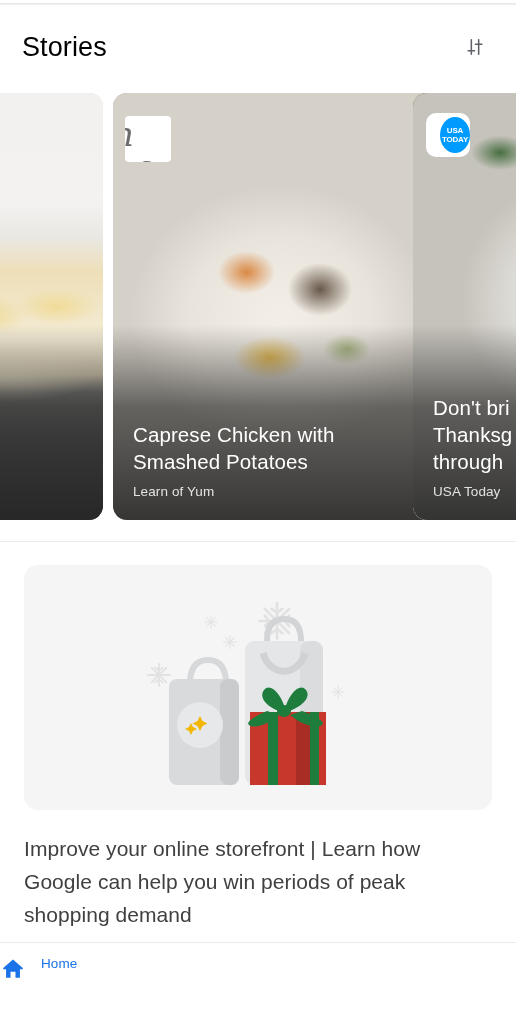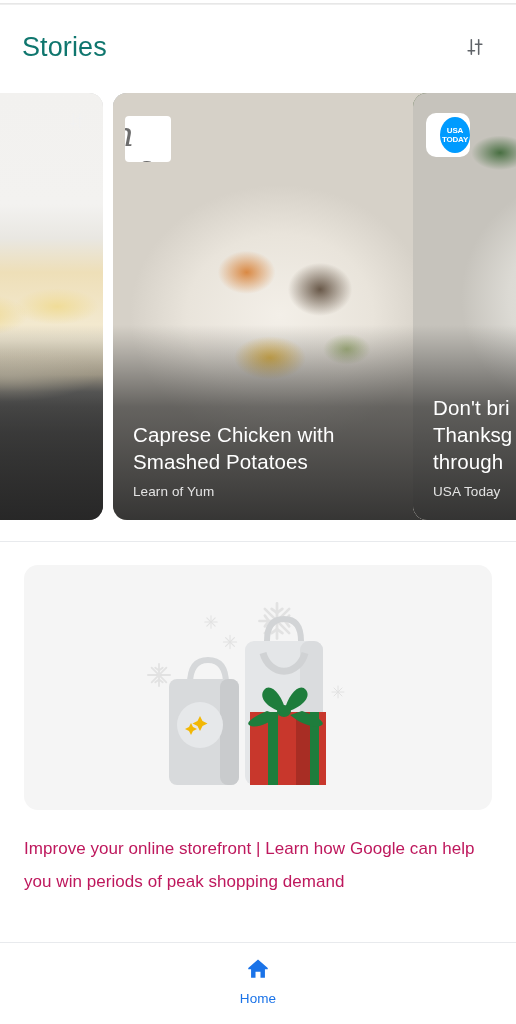--- a/index.html
+++ b/index.html
@@ -23,21 +23,21 @@
   }
 
   
   .header {
     position: absolute; left: 0; top: 8px; width: 516px; height: 78px;
     display: flex; align-items: center; justify-content: space-between;
     padding: 0 22px 0 22px;
     background: #fff;
   }
   .header-title {
-    font-size: 27px; font-weight: 400; color: #0f766e; letter-spacing: 0.1px;
+    font-size: 27px; font-weight: 400; color: #000000; letter-spacing: 0.1px;
   }
   .tune-btn {
     width: 38px; height: 38px; display: flex; align-items: center; justify-content: center;
     border-radius: 50%;
   }
 
   
   .carousel {
     position: absolute; left: 0; top: 93px; width: 516px; height: 427px;
     overflow: hidden;
@@ -140,36 +140,36 @@
 
   
   .ad-block { position: absolute; left: 0; top: 560px; width: 516px; }
   .ad-image {
     margin: 5px 24px 0 24px; height: 245px;
     background: #f5f5f5; border-radius: 14px;
     position: relative; overflow: hidden;
   }
   .ad-headline {
     margin: 22px 24px 0 24px;
-    font-size: 17px; line-height: 33px; color: #be185d; font-weight: 400;
+    font-size: 21px; line-height: 33px; color: #404040; font-weight: 400;
     letter-spacing: 0.05px;
   }
   .ad-dots {
     position: absolute; left: 468px; top: 938px;
     font-size: 13px; color: #bdbdbd; letter-spacing: 3px;
   }
 
   
   .bottom-nav {
     position: absolute; left: 0; bottom: 0; width: 516px; height: 82px;
     background: #ffffff; border-top: 1px solid #e8eaed;
     display: flex; align-items: flex-start; padding-top: 13px;
   }
   .nav-item {
-    flex: 1; display: flex; flex-direction: column; align-items: center; gap: 9px;
+    flex: 1; display: flex; flex-direction: row; gap: 15px;
   }
   .nav-label { font-size: 13.5px; color: #5f6368; letter-spacing: 0.1px; }
   .nav-item.active .nav-label { color: #1a73e8; }
 </style>
 </head>
 <body>
 
 <div id="app">
 
   <div class="top-hairline"></div>

